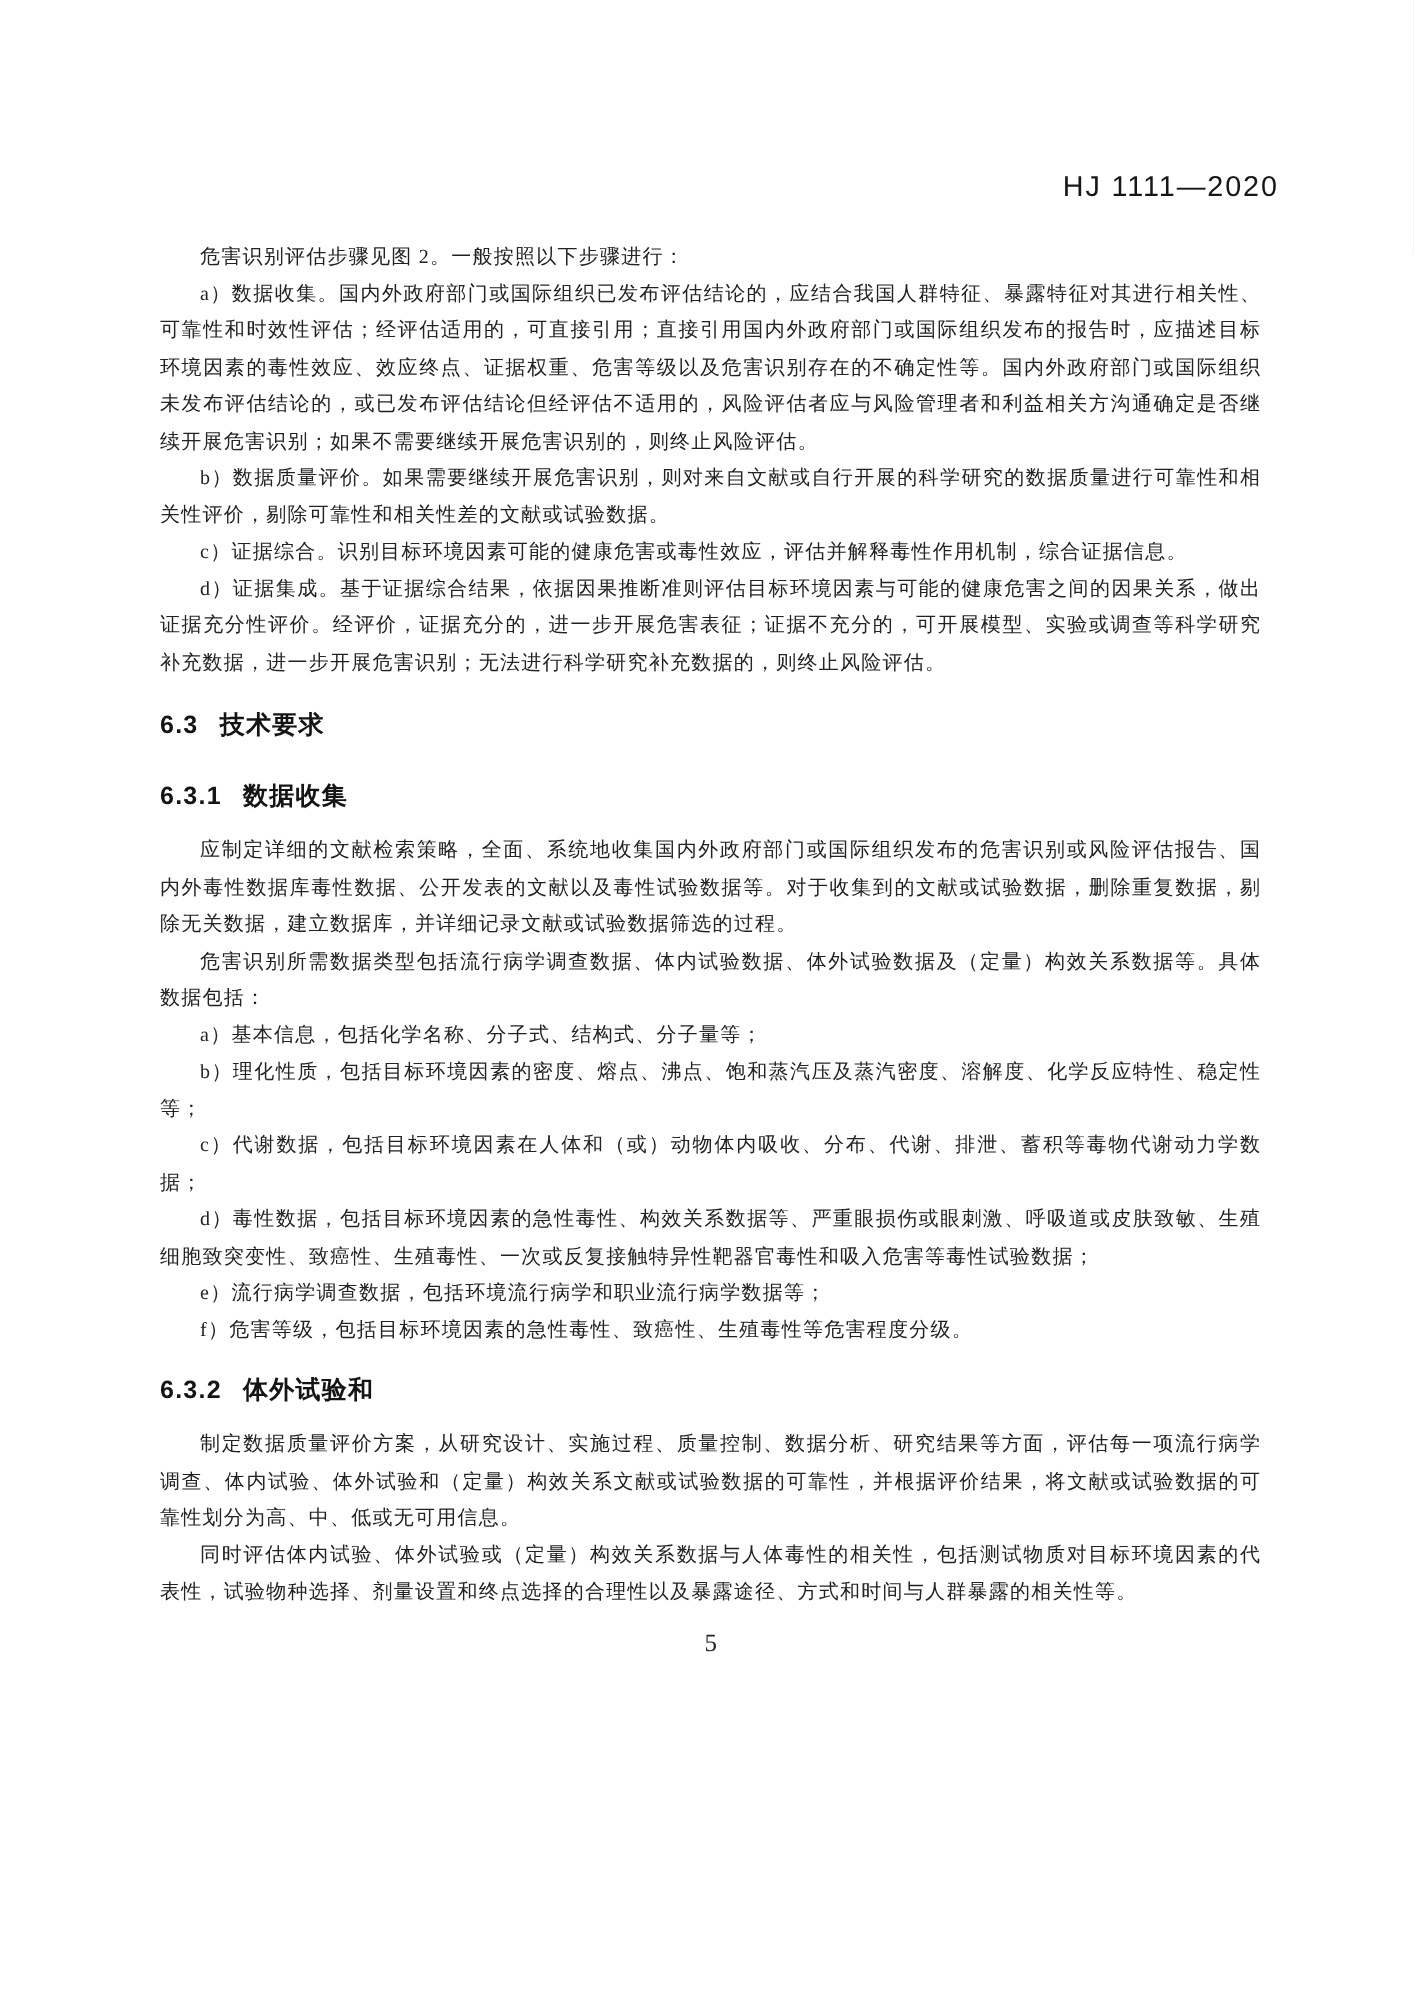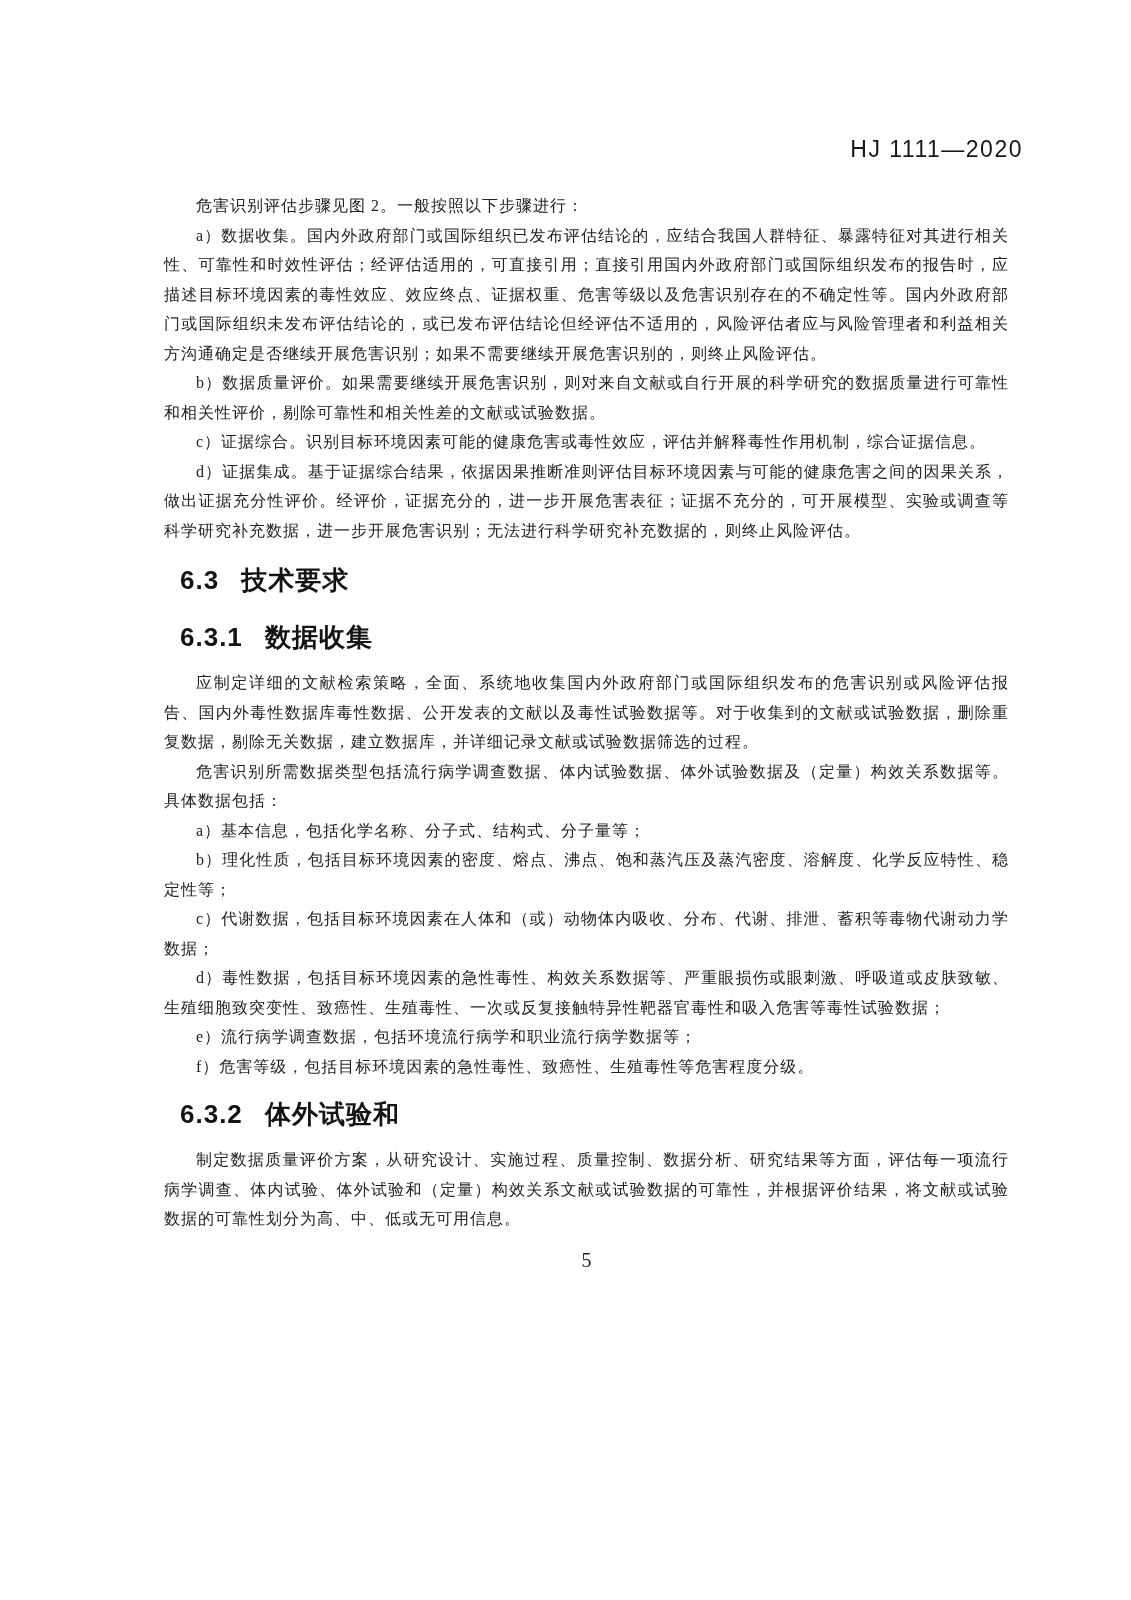--- a/index.html
+++ b/index.html
@@ -10,21 +10,20 @@
   .page {
     position: relative;
     width: 1131px;
     height: 1600px;
     margin: 0 auto;
     background: #ffffff;
     color: #1e1e1e;
     font-family: "Liberation Serif", "DejaVu Serif", serif;
     overflow: hidden;
     box-sizing: border-box;
-    padding-left: 36px;
   }
   .content {
     padding: 0 122px 0 128px;
   }
   .doc-header {
     padding-top: 136px;
     text-align: right;
     margin-right: -14px;
     font-family: "Liberation Sans", "DejaVu Sans", sans-serif;
     font-size: 23px;
@@ -38,24 +37,24 @@
     line-height: 29.5px;
     letter-spacing: 1px;
     text-align: justify;
     text-indent: 2em;
     color: #222222;
   }
   .intro {
     margin-top: 28px;
   }
   .sec-heading {
-    margin: 16px;
+    margin: 0;
     font-family: "Liberation Sans", "DejaVu Sans", sans-serif;
     font-weight: bold;
-    font-size: 26px;
+    font-size: 20px;
     line-height: 30px;
     color: #141414;
     letter-spacing: 1px;
   }
   .h-63  { margin-top: 20px; }
   .h-631 { margin-top: 27px; }
   .h-632 { margin-top: 18px; }
   .sec-num {
     margin-right: 0.85em;
   }
@@ -111,17 +110,18 @@
     <p class="para">e）流行病学调查数据，包括环境流行病学和职业流行病学数据等；</p>
 
     <p class="para">f）危害等级，包括目标环境因素的急性毒性、致癌性、生殖毒性等危害程度分级。</p>
 
     <h3 class="sec-heading h-632">
       <span class="sec-num">6.3.2</span><span>体外试验和</span>
     </h3>
 
     <p class="para after-heading">制定数据质量评价方案，从研究设计、实施过程、质量控制、数据分析、研究结果等方面，评估每一项流行病学调查、体内试验、体外试验和（定量）构效关系文献或试验数据的可靠性，并根据评价结果，将文献或试验数据的可靠性划分为高、中、低或无可用信息。</p>
 
+    <p class="para">同时评估体内试验、体外试验或（定量）构效关系数据与人体毒性的相关性，包括测试物质对目标环境因素的代表性，试验物种选择、剂量设置和终点选择的合理性以及暴露途径、方式和时间与人群暴露的相关性等。</p>
 
     <div class="page-footer">5</div>
 
   </div>
 </div>
 
 </body></html>

